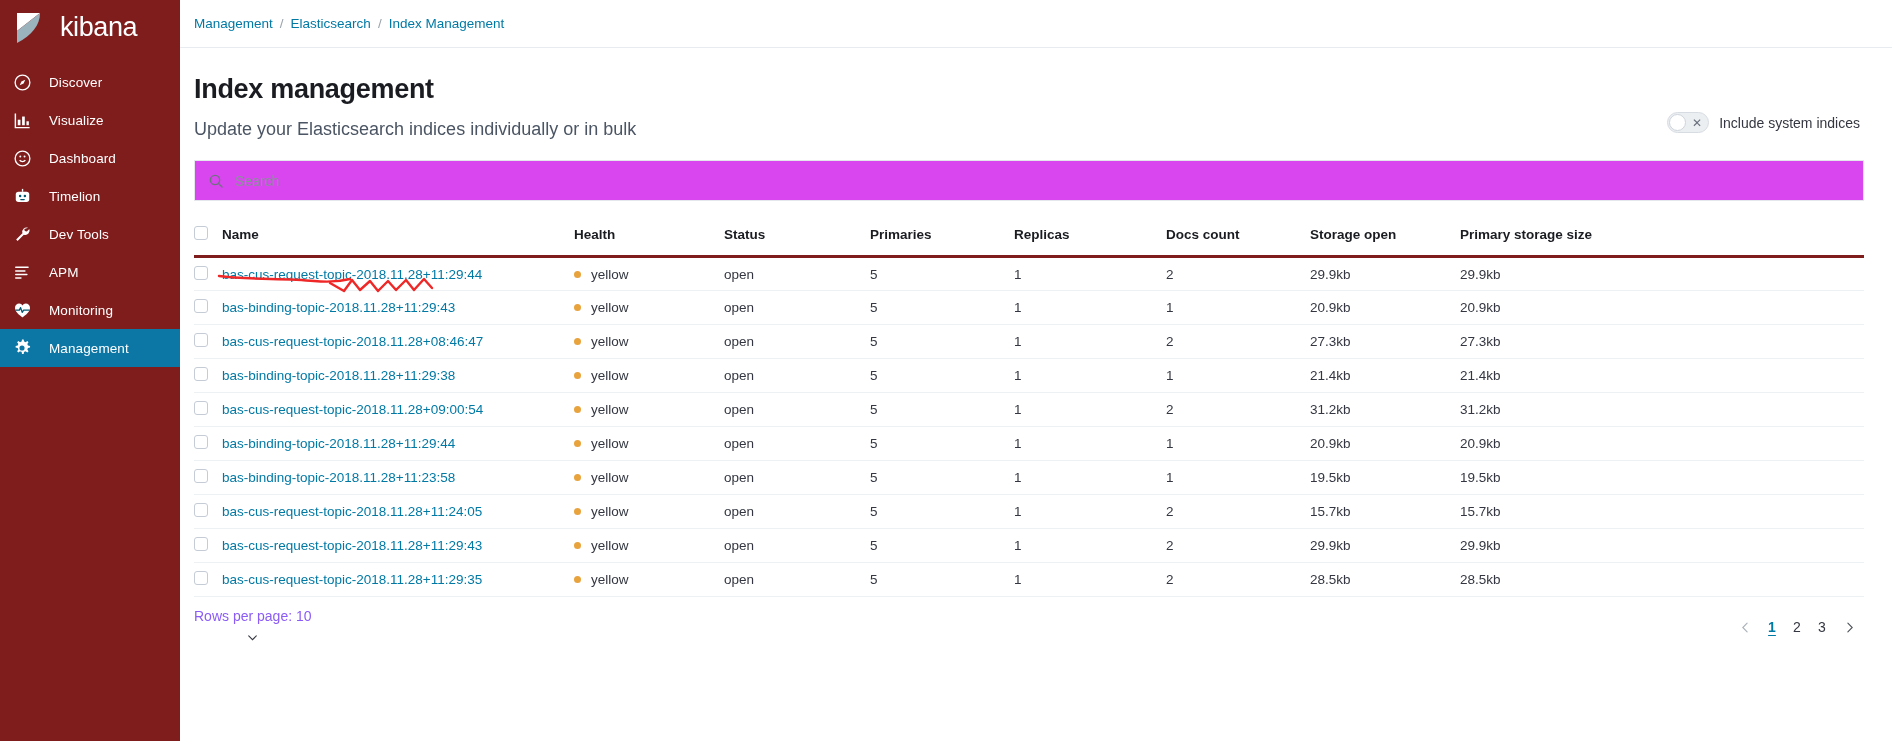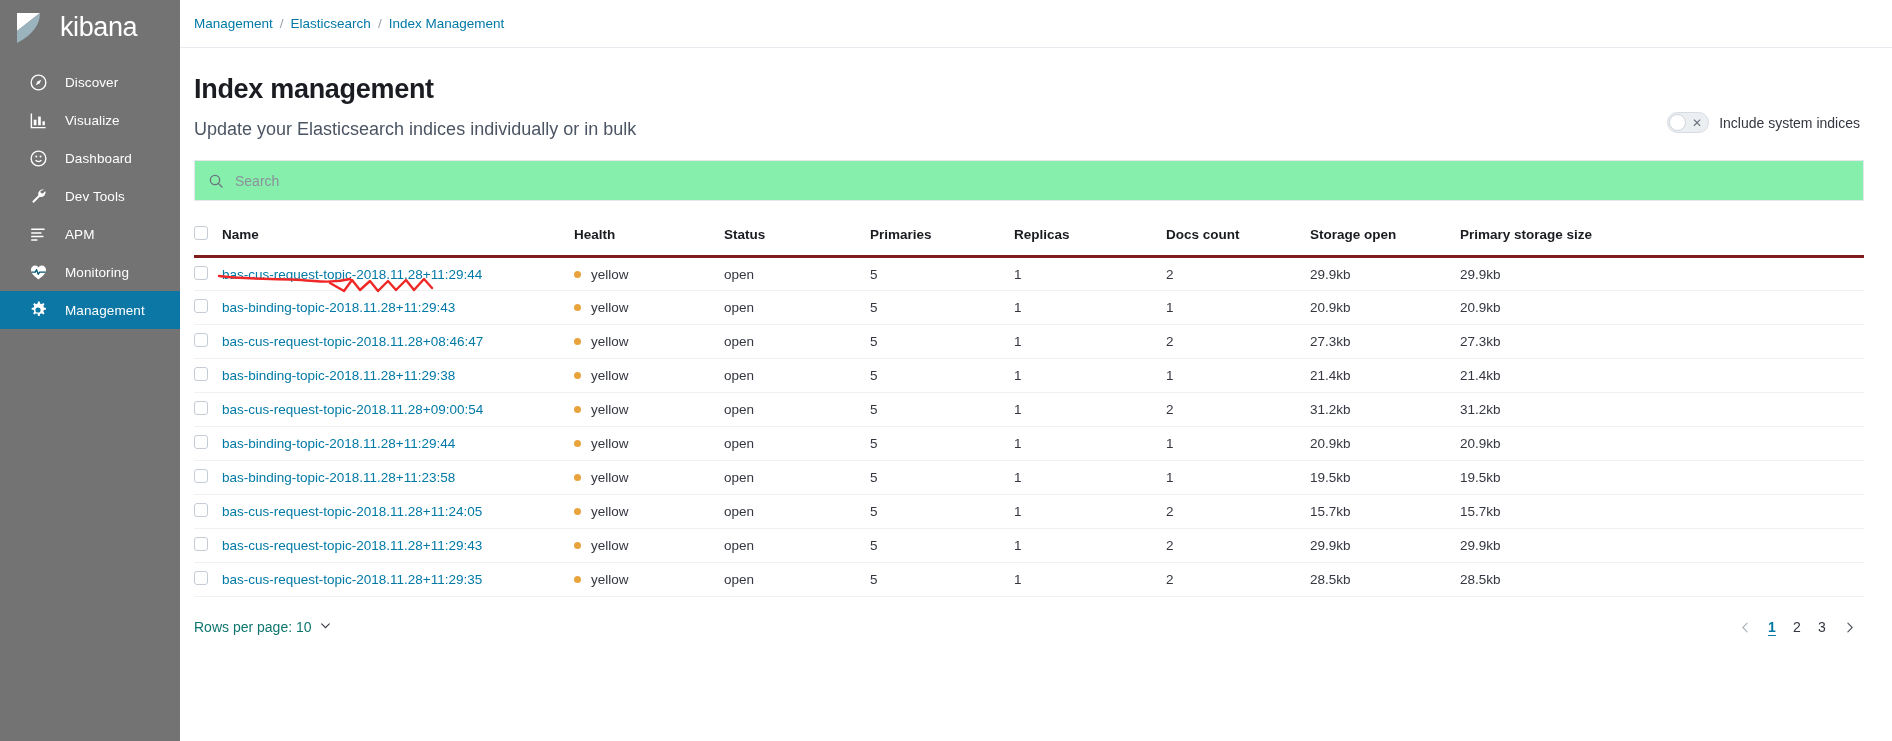--- a/index.html
+++ b/index.html
@@ -8,36 +8,36 @@
     width: 1892px; height: 741px;
     font-family: "Liberation Sans", sans-serif;
     background: #ffffff;
     overflow: hidden;
   }
   .app { display: flex; width: 1892px; height: 741px; }
 
   
   .sidebar {
     width: 180px; min-width: 180px; height: 741px;
-    background: #737373;
+    background: #7f1d1d;
     display: flex; flex-direction: column;
     position: relative;
   }
   .brand {
     height: 55px; display: flex; align-items: center;
     padding-left: 14px; gap: 12px;
   }
   .brand-mark { width: 34px; height: 34px; position: relative; }
   .brand-name {
     color: #ffffff; font-size: 27px; letter-spacing: -0.4px;
   }
   .nav { margin-top: 8px; display: flex; flex-direction: column; }
   .nav-item {
     height: 38px; display: flex; align-items: center;
-    padding-left: 28px; gap: 17px; cursor: pointer;
+    padding-left: 12px; gap: 17px; cursor: pointer;
     position: relative;
     text-align: center;
   }
   .nav-item.active { background: #0c77a4; }
   .nav-icon {
     width: 20px; height: 20px; flex: 0 0 20px;
     display: flex; align-items: center; justify-content: center;
     color: #ffffff;
   }
   .nav-icon svg { display: block; }
@@ -90,21 +90,21 @@
   .switch .x-mark {
     position: absolute; right: 6px; top: 50%;
     transform: translateY(-50%);
     color: #69707d; font-size: 12px; line-height: 1;
   }
   .sys-toggle-label { font-size: 14px; color: #343741; white-space: nowrap; }
 
   
   .search-box {
     margin-top: 20px; height: 41px;
-    border: 1px solid #e4e7eb; background: #86efac;
+    border: 1px solid #e4e7eb; background: #d946ef;
     display: flex; align-items: center; padding-left: 13px; gap: 11px;
     cursor: text;
   }
   .search-icon { color: #6c737d; display: flex; }
   .search-input {
     border: none; outline: none; background: transparent;
     font-family: "Liberation Sans", sans-serif;
     font-size: 14px; color: #343741; flex: 1; height: 100%;
   }
   .search-input::placeholder { color: #8b919b; }
@@ -153,21 +153,21 @@
     overflow: visible;
   }
 
   
   .tbl-footer {
     display: flex; align-items: center; justify-content: space-between;
     height: 56px; margin-top: 2px;
   }
   .rows-per-page {
     display: flex; align-items: center; gap: 7px;
-    font-size: 14px; color: #0f766e; cursor: pointer;
+    font-size: 14px; color: #8b5cf6; cursor: pointer; flex-direction: column;
   }
   .pager { display: flex; align-items: center; gap: 7px; margin-right: 4px; }
   .pager-arrow {
     width: 22px; height: 24px; display: flex;
     align-items: center; justify-content: center;
     color: #a9b0b8; cursor: pointer;
   }
   .pager-arrow.enabled { color: #4c5058; }
   .page-num {
     min-width: 18px; height: 24px; display: flex;
@@ -223,20 +223,32 @@
           <svg width="19" height="19" viewBox="0 0 24 24" fill="none" stroke="#fff" stroke-width="1.7">
             <circle cx="12" cy="12" r="9.3"></circle>
             <circle cx="9.2" cy="9.6" r="1.25" fill="#fff" stroke="none"></circle>
             <circle cx="14.6" cy="9.6" r="1.25" fill="#fff" stroke="none"></circle>
             <path d="M8.4 14 C10 16.4 14 16.4 15.6 14" stroke="#fff" stroke-width="1.6"></path>
           </svg>
         </span>
         <span class="nav-label">Dashboard</span>
       </div>
 
+      <div class="nav-item">
+        <span class="nav-icon">
+          <svg width="19" height="19" viewBox="0 0 24 24">
+            <rect x="3.5" y="6" width="17" height="13" rx="3.5" fill="#fff"></rect>
+            <circle cx="9" cy="11.4" r="1.6" fill="#00566e"></circle>
+            <circle cx="15" cy="11.4" r="1.6" fill="#00566e"></circle>
+            <rect x="9" y="15" width="6" height="1.8" rx="0.9" fill="#00566e"></rect>
+            <rect x="11.2" y="2.4" width="1.7" height="3.6" fill="#fff"></rect>
+          </svg>
+        </span>
+        <span class="nav-label">Timelion</span>
+      </div>
 
       <div class="nav-item">
         <span class="nav-icon">
           <svg width="19" height="19" viewBox="0 0 24 24">
             <path d="M19.2 3.6 a5.5 5.5 0 0 0-7.3 6.9 L4 18.4 l1.8 1.8 l7.9-7.9 a5.5 5.5 0 0 0 6.9-7.3 l-3.1 3.1 l-2.6-0.6 l-0.6-2.6 Z" fill="#fff"></path>
           </svg>
         </span>
         <span class="nav-label">Dev Tools</span>
       </div>
 

